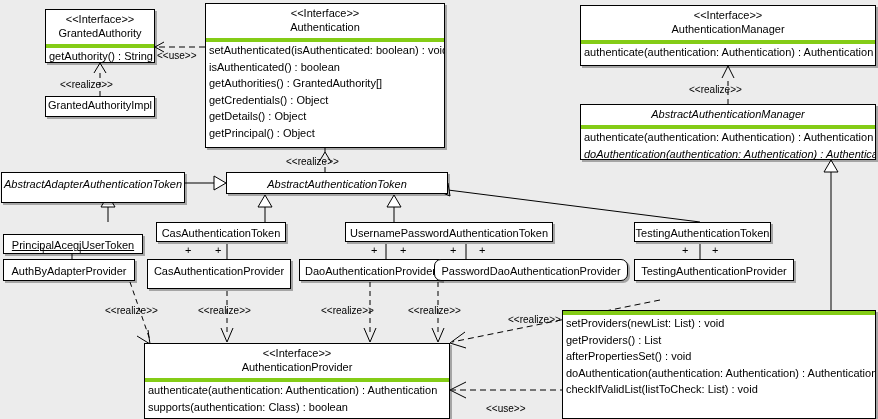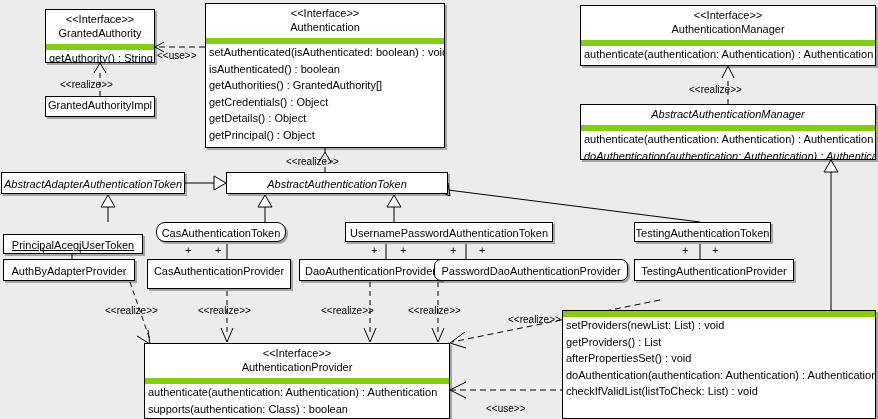--- a/index.html
+++ b/index.html
@@ -50,21 +50,21 @@
     display: block;
     font-size: 11px;
     line-height: 15px;
     color: #000;
   }
   .uml-class.italic .uml-header .cname {
     font-style: italic;
     font-weight: normal;
   }
   .uml-compartment {
-    border-top: 6px solid #84cc16;
+    border-top: 4px solid #84cc16;
     padding: 0;
   }
   .uml-member {
     font-size: 11px;
     line-height: 16.5px;
     white-space: nowrap;
     padding: 0 0 0 3px;
     color: #000;
   }
   .uml-member.italic { font-style: italic; }
@@ -275,33 +275,33 @@
   <div class="uml-class italic" style="left:580px; top:104px; width:296px; height:56px;">
     <div class="uml-header">
       <span class="cname">AbstractAuthenticationManager</span>
     </div>
     <div class="uml-compartment">
       <div class="uml-member">authenticate(authentication: Authentication) : Authentication</div>
       <div class="uml-member italic">doAuthentication(authentication: Authentication) : Authentication</div>
     </div>
   </div>
 
-  <div class="simple-box italic" style="left:1px; top:172px; width:184px; height:22px; line-height:20px;">
+  <div class="simple-box italic" style="left:1px; top:172px; width:184px; height:31px; line-height:20px;">
     <span>AbstractAdapterAuthenticationToken</span>
   </div>
 
   <div class="simple-box italic" style="left:226px; top:172px; width:222px; height:22px; line-height:20px;">
     <span>AbstractAuthenticationToken</span>
   </div>
 
   <div class="simple-box" style="left:3px; top:234px; width:140px; height:20px; line-height:18px;text-decoration:underline;">
     <span>PrincipalAcegiUserToken</span>
   </div>
 
-  <div class="simple-box" style="left:156px; top:222px; width:130px; height:20px; line-height:18px;border-radius:9px;">
+  <div class="simple-box" style="left:156px; top:222px; width:130px; height:20px; line-height:18px;">
     <span>CasAuthenticationToken</span>
   </div>
 
   <div class="simple-box" style="left:345px; top:222px; width:208px; height:20px; line-height:18px;">
     <span>UsernamePasswordAuthenticationToken</span>
   </div>
 
   <div class="simple-box" style="left:634px; top:222px; width:137px; height:20px; line-height:18px;">
     <span>TestingAuthenticationToken</span>
   </div>

